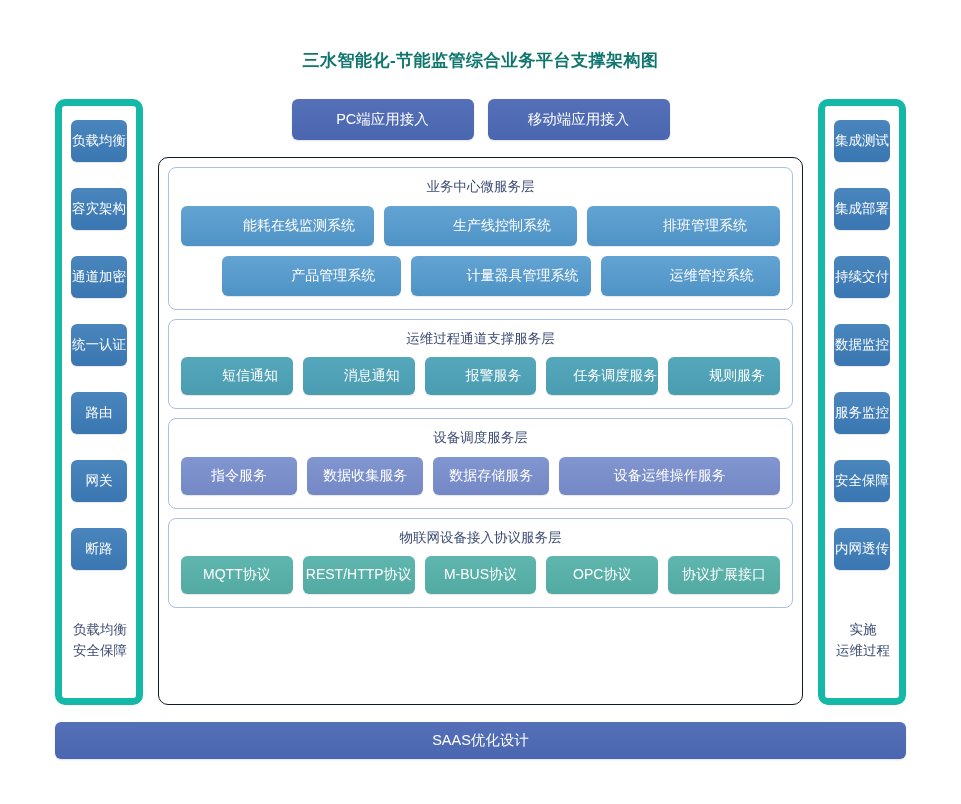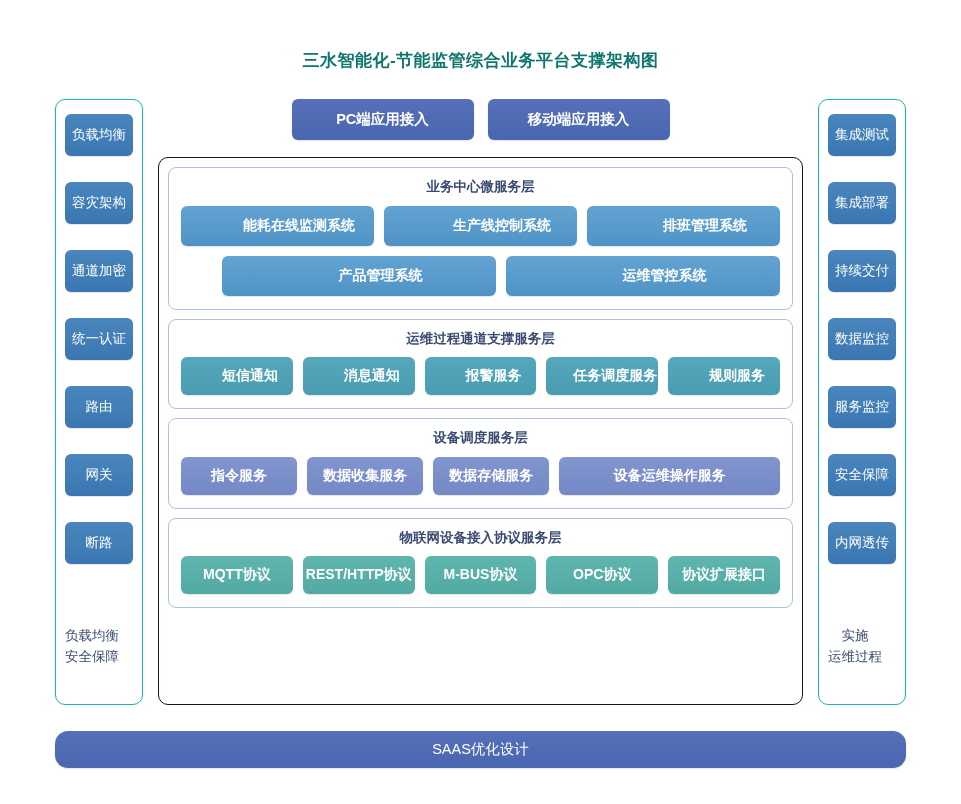--- a/index.html
+++ b/index.html
@@ -36,28 +36,28 @@
     display: flex;
     align-items: stretch;
     gap: 15px;
     height: 606px;
   }
 
   
   .side-col {
     width: 88px;
     flex: 0 0 88px;
-    border: 1px solid #14b8a6;
+    border: 7px solid #14b8a6;
     border-radius: 10px;
     background: #ffffff;
     box-sizing: border-box;
     padding: 14px 9px 10px 9px;
     display: flex;
     flex-direction: column;
-    align-items: flex-start;
+    align-items: flex-end;
   }
   .side-chip {
     width: 100%;
     height: 42px;
     border-radius: 6px;
     background: #3f7cb6;
     background-image: linear-gradient(180deg, #4a86bd 0%, #3a76b1 100%);
     color: #ffffff;
     font-size: 13.5px;
     display: flex;
@@ -76,21 +76,20 @@
     font-size: 13.5px;
     line-height: 1.55;
   }
 
   
   .center-col {
     flex: 1 1 auto;
     display: flex;
     flex-direction: column;
     min-width: 0;
-    font-weight: bold;
   }
 
   .entry-row {
     display: flex;
     justify-content: center;
     gap: 14px;
     margin-bottom: 17px;
   }
   .entry-chip {
     width: 182px;
@@ -162,23 +161,23 @@
   .node.ops      { background-image: linear-gradient(180deg, #55a7bb 0%, #4a9cb1 100%); padding-left: 26px; }
   .node.device   { background-image: linear-gradient(180deg, #8195cf 0%, #7488c6 100%); text-align: right; }
   .node.iot      { background-image: linear-gradient(180deg, #5eb6ae 0%, #52aaa3 100%); }
 
   
   .layer-biz    { flex: 0 0 auto; }
   .layer-biz .node { height: 40px; }
   .layer-device .node.wide { flex: 1.9 1 0; }
 
   .bottom-bar {
-    margin-top: 26px;
+    margin-top: 17px;
     height: 37px;
-    border-radius: 13px;
+    border-radius: 6px;
     background-image: linear-gradient(180deg, #5570b8 0%, #4a66b0 100%);
     color: #ffffff;
     font-size: 14.5px;
     display: flex;
     align-items: center;
     justify-content: center;
     box-shadow: 0 1px 2px rgba(0,0,0,0.12);
   }
 </style>
 </head>
@@ -211,20 +210,21 @@
       <div class="center-stack" id="center-stack">
           <div class="layer layer-biz">
             <div class="layer-title">业务中心微服务层</div>
             <div class="layer-row">
               <div class="node biz">能耗在线监测系统</div>
               <div class="node biz">生产线控制系统</div>
               <div class="node biz">排班管理系统</div>
             </div>
             <div class="layer-row">
               <div class="node biz">产品管理系统</div>
+              <div class="node biz">计量器具管理系统</div>
               <div class="node biz">运维管控系统</div>
             </div>
           </div>
           <div class="layer layer-ops">
             <div class="layer-title">运维过程通道支撑服务层</div>
             <div class="layer-row">
               <div class="node ops">短信通知</div>
               <div class="node ops">消息通知</div>
               <div class="node ops">报警服务</div>
               <div class="node ops">任务调度服务</div>

